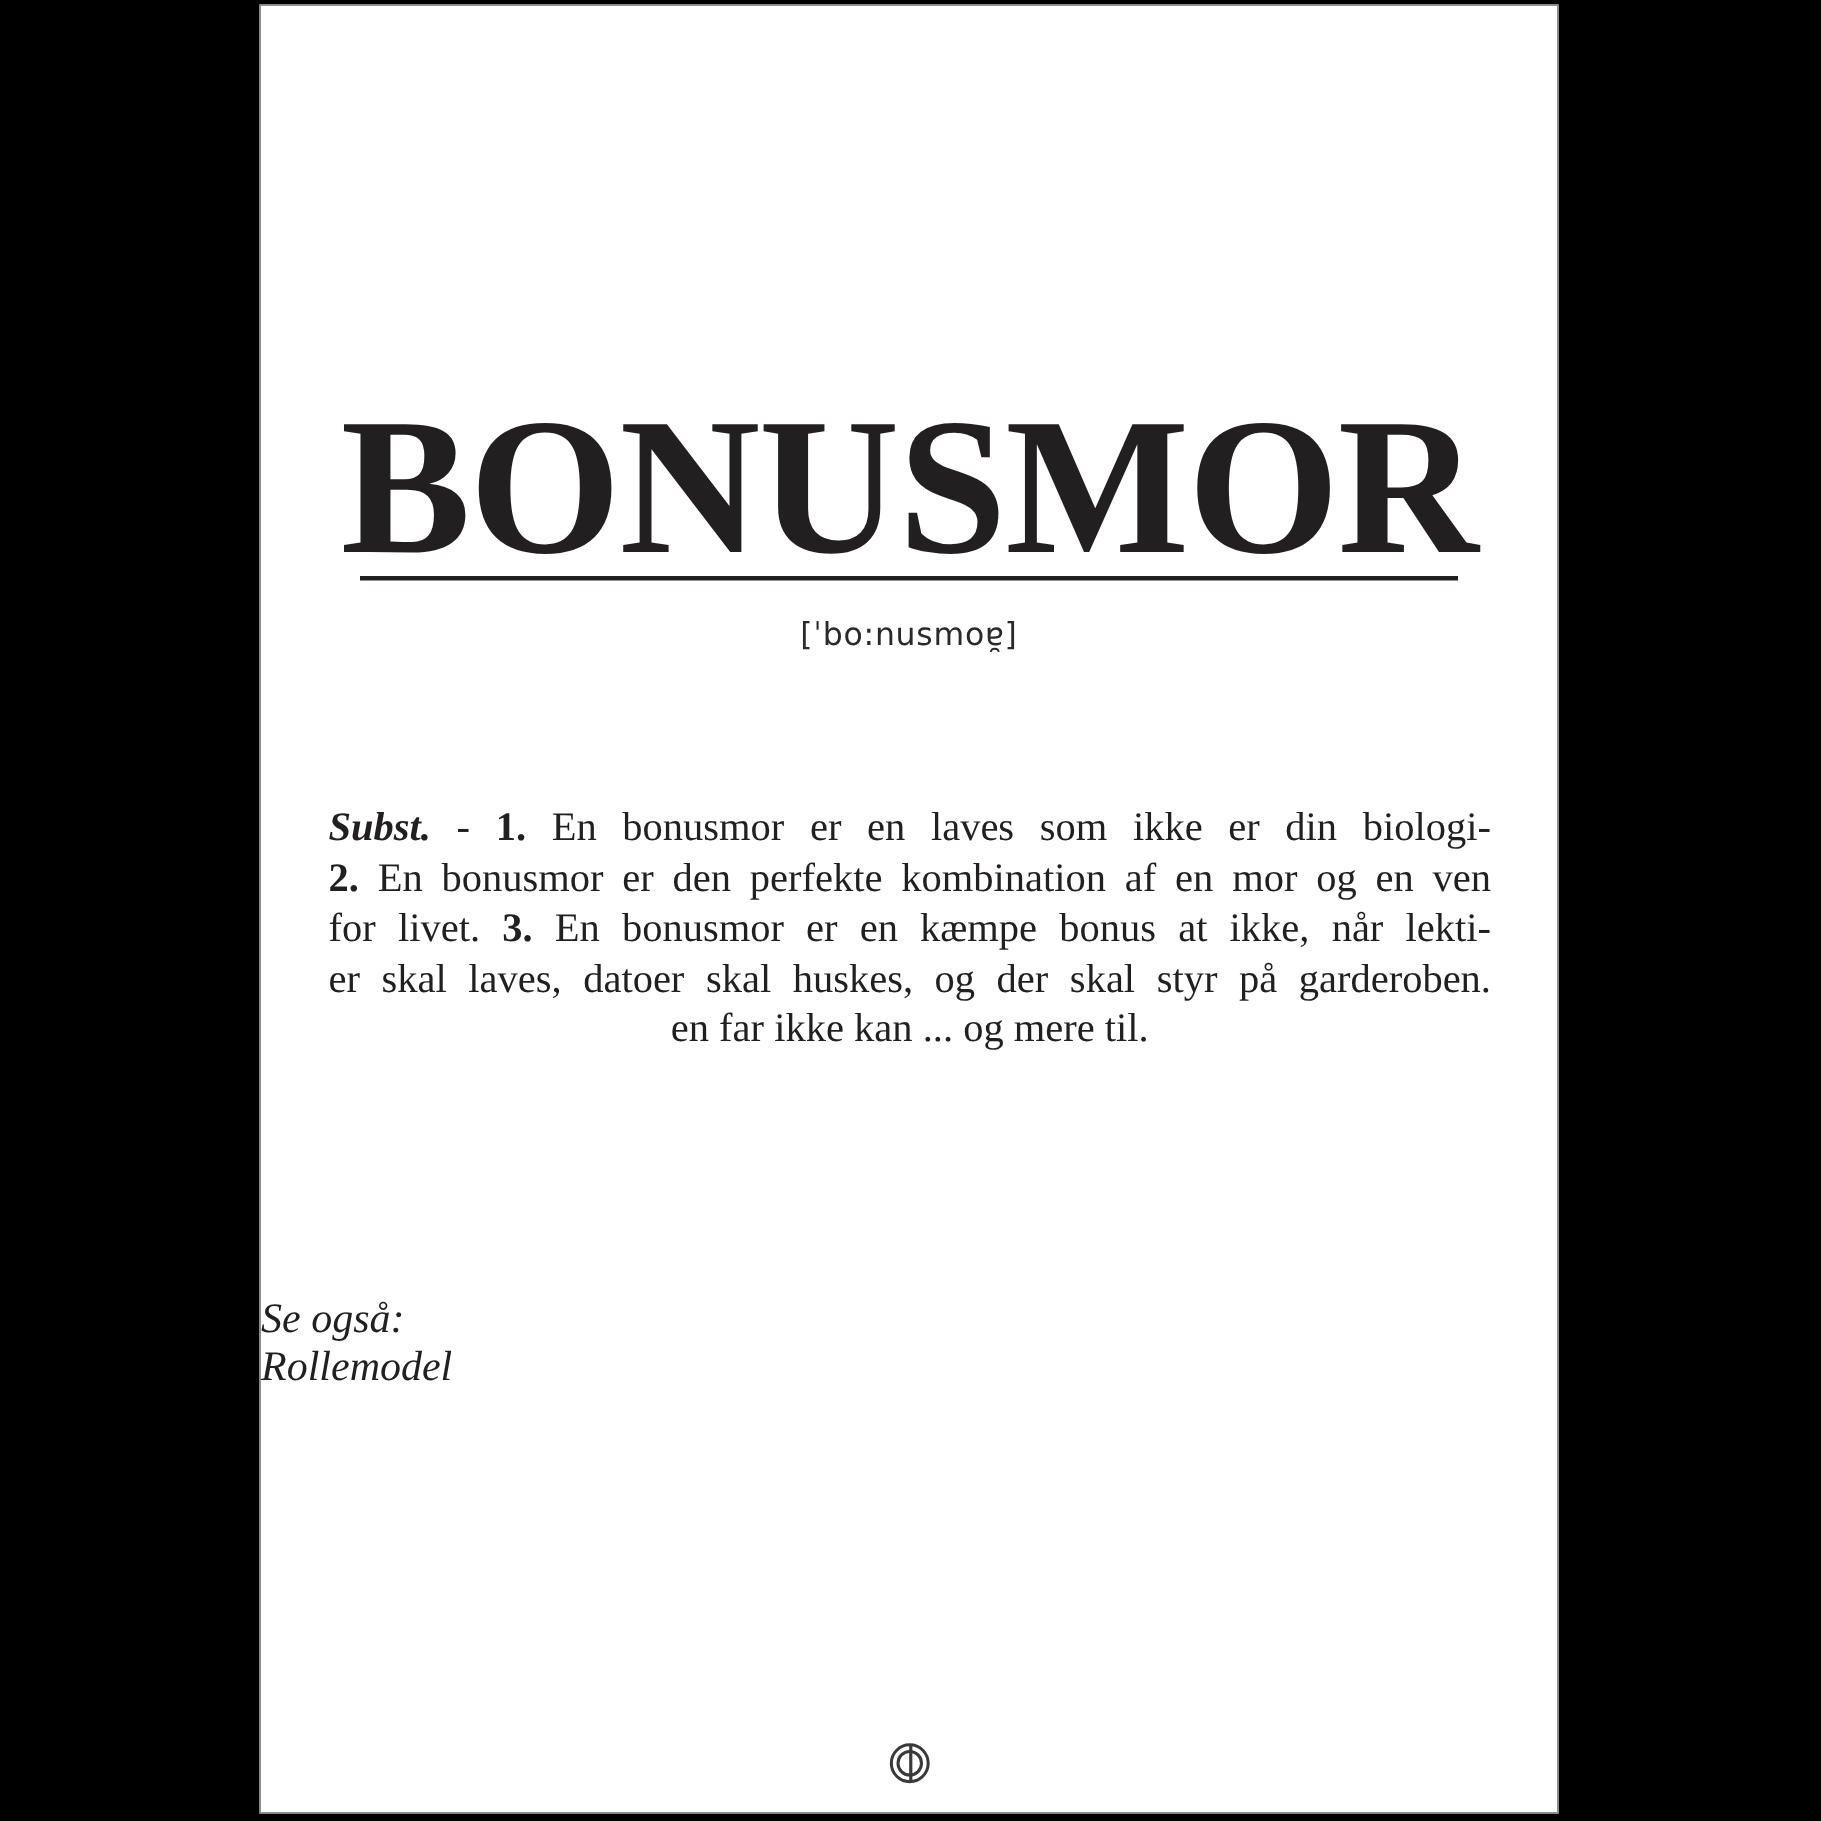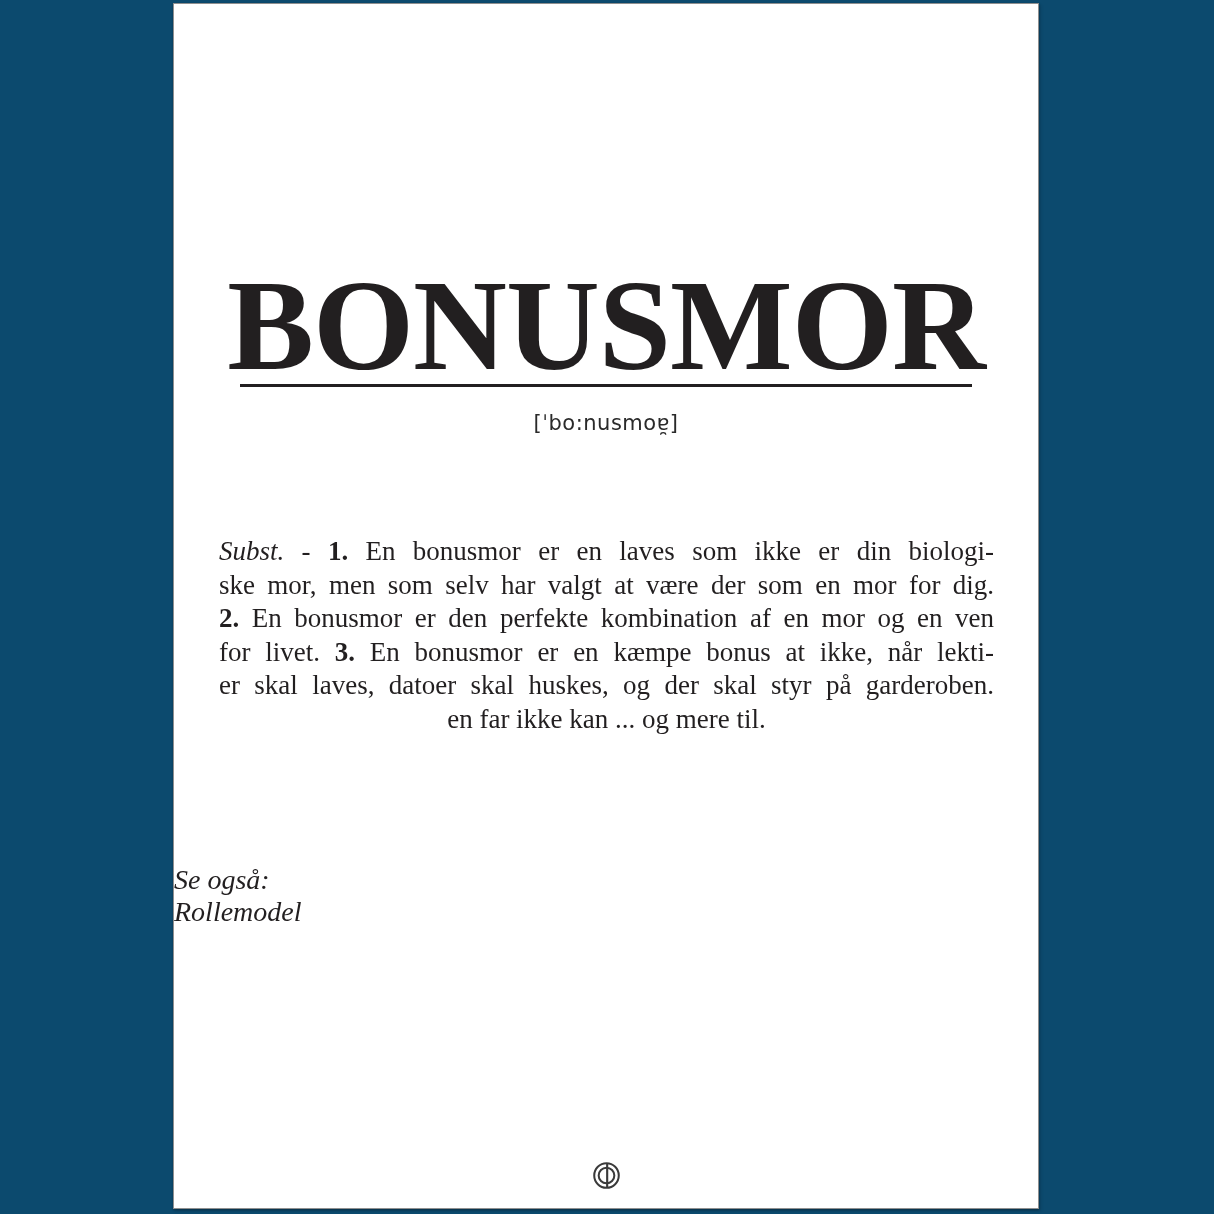--- a/index.html
+++ b/index.html
@@ -1,21 +1,21 @@
 <!DOCTYPE html>
 <html><head>
 <meta charset="utf-8">
 <title>BONUSMOR</title>
 <style>
   html, body { margin: 0; padding: 0; background: #ffffff; }
   .stage {
     position: relative;
     width: 1214px;
     height: 1214px;
-    background: #0c4a6e;
+    background: #000000;
     overflow: hidden;
     font-family: "Liberation Serif", serif;
   }
   .poster {
     position: absolute;
     left: 173px;
     top: 3px;
     width: 864px;
     height: 1204px;
     background: #ffffff;
@@ -63,21 +63,21 @@
     left: 45px;
     width: 775px;
     font-size: 27px;
     line-height: 33.6px;
     color: #221f20;
   }
   .def-line { width: 100%; }
   .def-justify { text-align: justify; text-align-last: justify; }
   .def-center  { text-align: left;  text-align-last: center; }
   .seg-normal { font-style: normal; font-weight: 400; }
-  .seg-italic { font-style: italic; font-weight: 400; }
+  .seg-italic { font-style: italic; font-weight: 700; }
   .seg-bold   { font-style: normal; font-weight: 700; }
   .see-also {
     position: absolute;
     top: 860px;
     left: 0;
     right: 0;
     text-align: left;
     font-style: italic;
     font-size: 28px;
     line-height: 32px;
@@ -99,21 +99,20 @@
   <div class="poster">
 
     <div class="title">BONUSMOR</div>
 
     <div class="title-underline"></div>
 
     <div class="phonetic">[ˈbo:nusmoɐ̯]</div>
 
     <div class="definition">
         <div class="def-line def-justify"><span class="seg-italic">Subst.</span><span class="seg-normal"> - </span><span class="seg-bold">1.</span><span class="seg-normal"> En bonusmor er en laves som ikke er din biologi-</span></div>
-        <div class="def-line def-justify"><span class="seg-normal">ske mor, men som selv har valgt at være der som en mor for dig.</span></div>
         <div class="def-line def-justify"><span class="seg-bold">2.</span><span class="seg-normal"> En bonusmor er den perfekte kombination af en mor og en ven</span></div>
         <div class="def-line def-justify"><span class="seg-normal">for livet. </span><span class="seg-bold">3.</span><span class="seg-normal"> En bonusmor er en kæmpe bonus at ikke, når lekti-</span></div>
         <div class="def-line def-justify"><span class="seg-normal">er skal laves, datoer skal huskes, og der skal styr på garderoben.</span></div>
         <div class="def-line def-center"><span class="seg-normal">en far ikke kan ... og mere til.</span></div>
       </div>
 
     <div class="see-also">
       <div>Se også:</div>
       <div>Rollemodel</div>
     </div>

